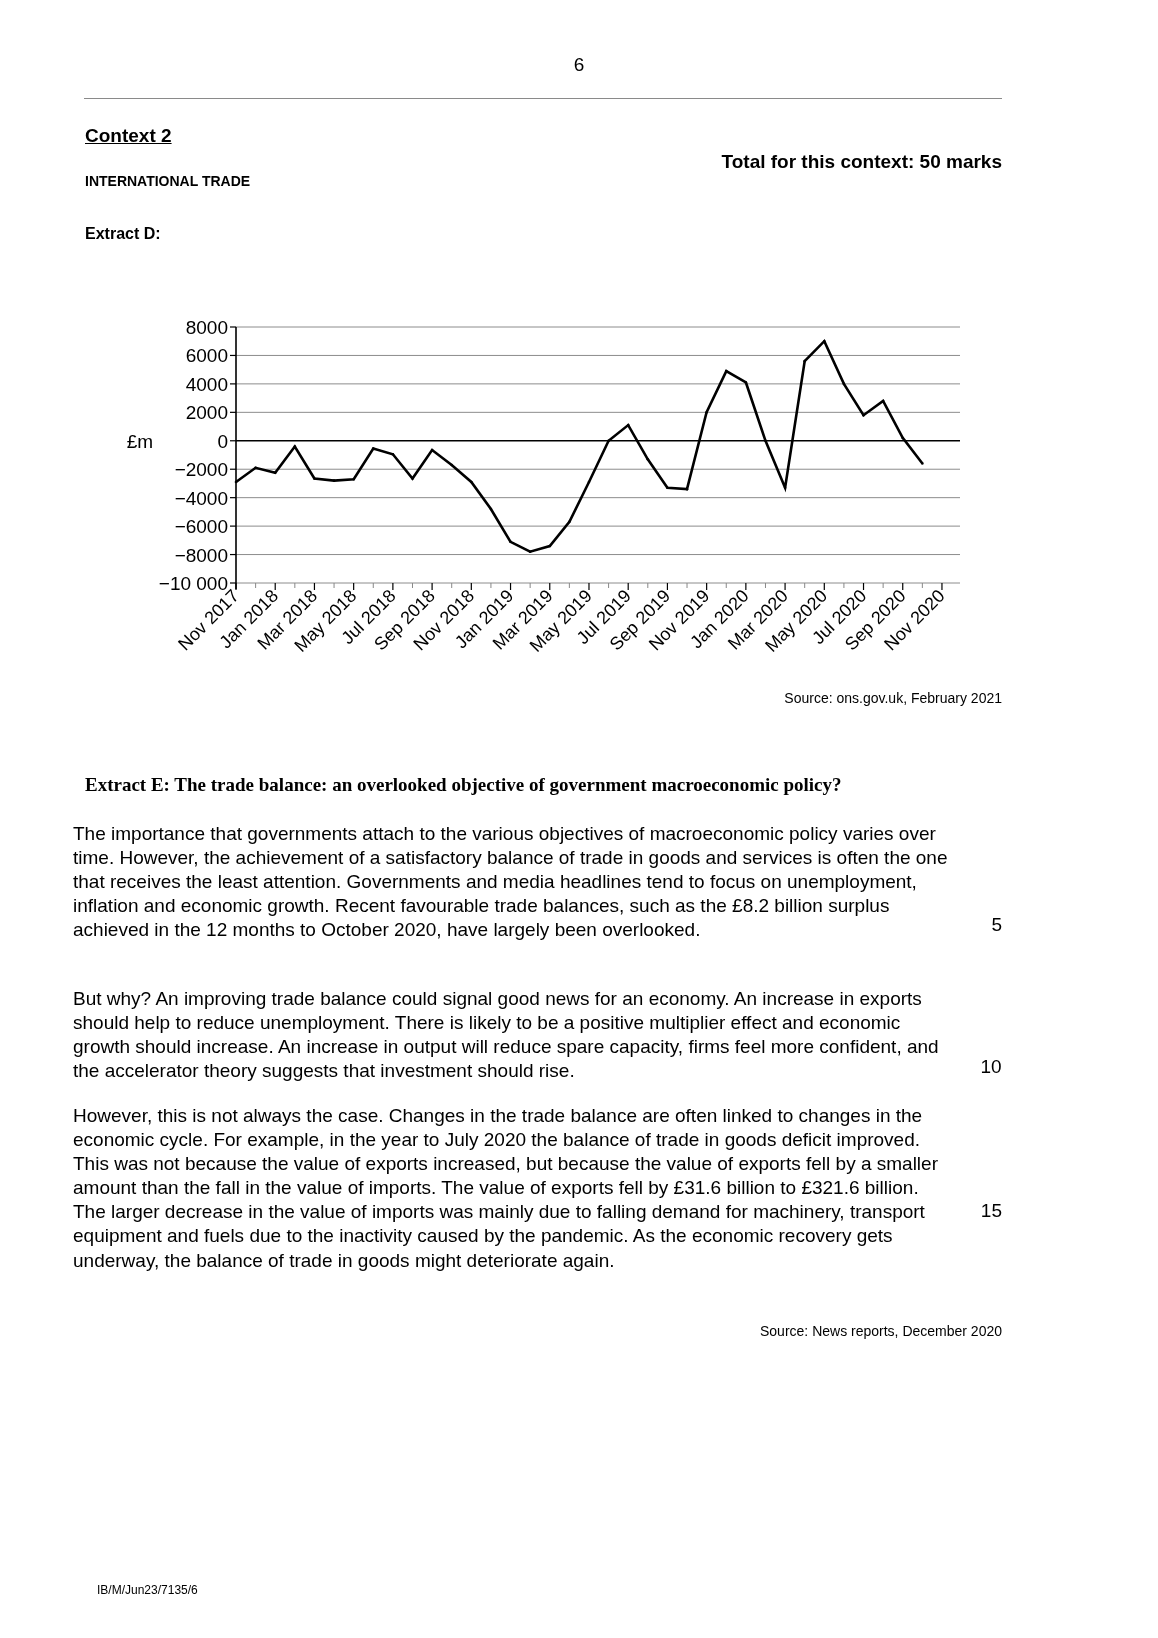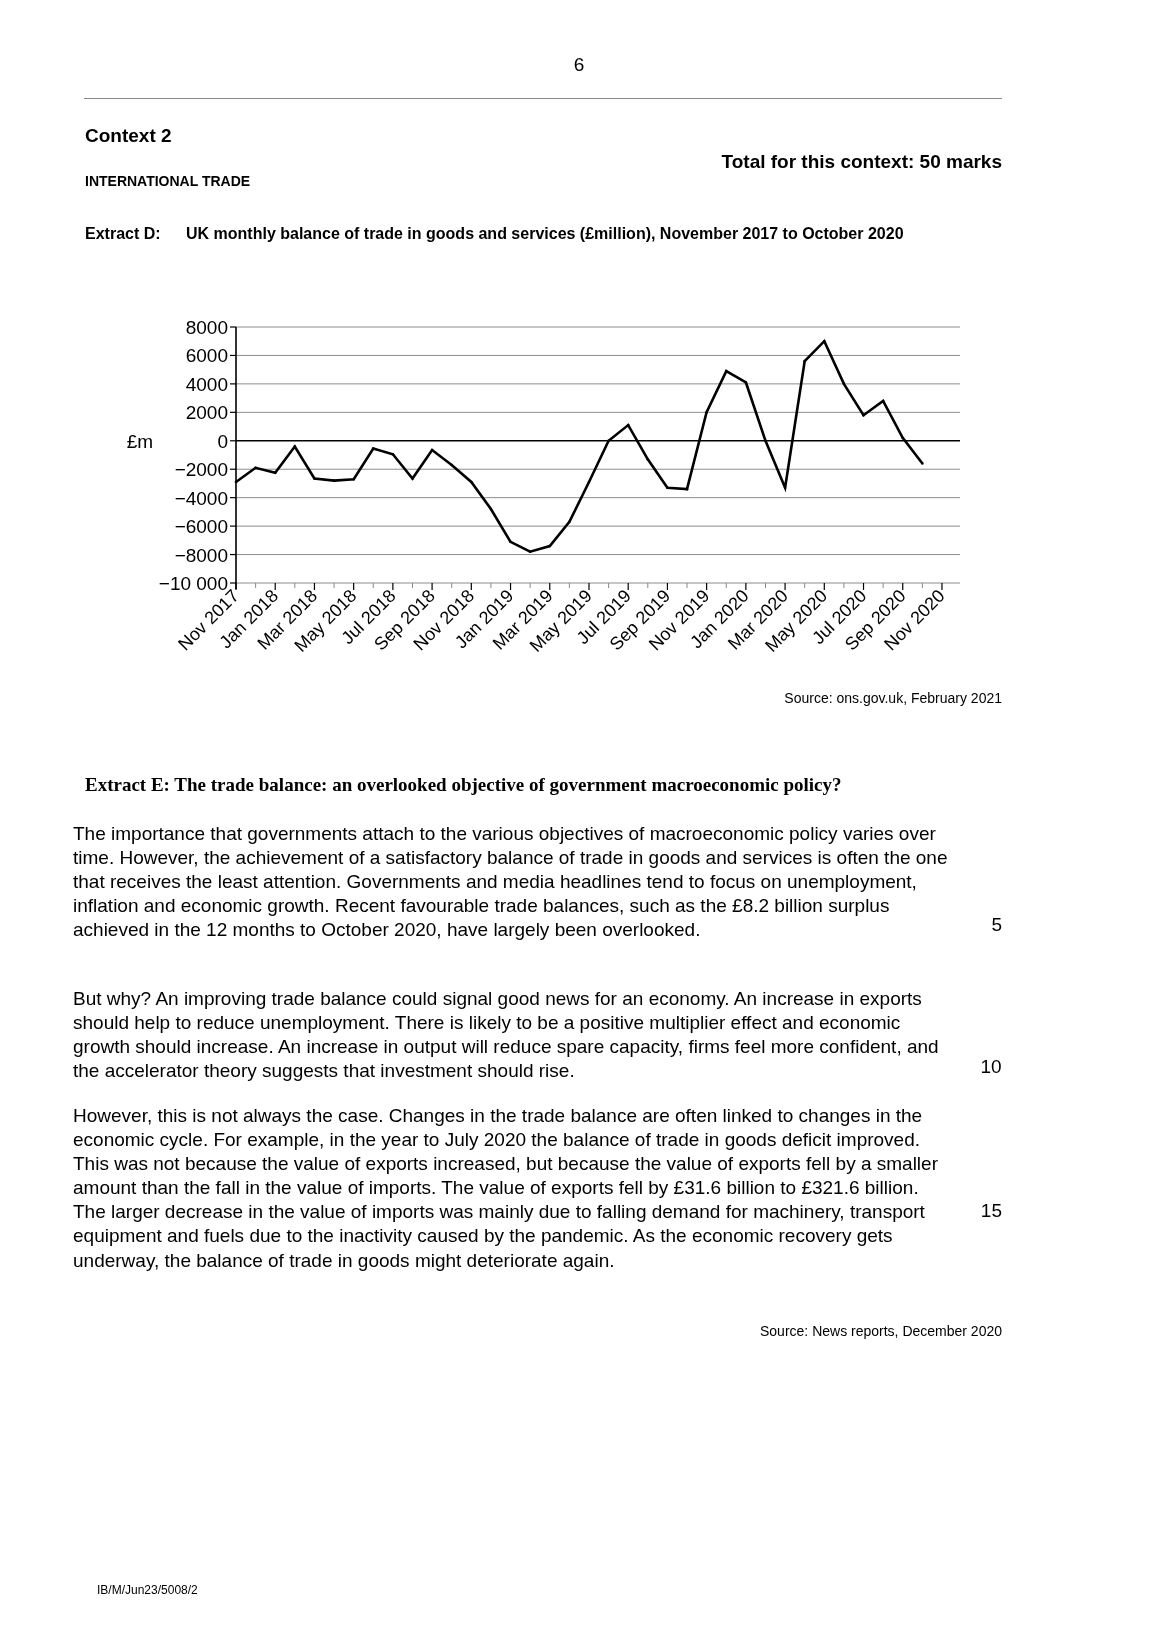--- a/index.html
+++ b/index.html
@@ -1,21 +1,21 @@
 <!DOCTYPE html>
 <html><head>
 <meta charset="utf-8">
 <style>
   html, body { margin: 0; padding: 0; background: #ffffff; }
   body { width: 1158px; height: 1638px; position: relative; font-family: "Liberation Sans", sans-serif; color: #000; }
   .abs { position: absolute; }
   #page-number { left: 0; width: 1158px; top: 54px; text-align: center; font-size: 19px; }
   #top-rule { left: 84px; width: 918px; top: 98px; height: 0; border-top: 1px solid #8a8a8a; }
   .bold { font-weight: bold; }
-  #context-label { left: 85px; top: 125px; font-size: 19px; }
+  #context-label { left: 85px; top: 125px; font-size: 19px; text-decoration: underline; }
   #context-total { right: 156px; top: 125px; font-size: 19px; margin-top: 26px; }
   #section-title { left: 85px; top: 173px; font-size: 14px; }
   #extract-d-title { left: 85px; top: 221px; width: 900px; font-size: 16px; line-height: 25px; }
   #extract-d-title .label { float: left; }
   #extract-d-title .rest { display: block; margin-left: 101px; }
   #chart { left: 0; top: 300px; width: 1158px; height: 400px; }
   #chart-source { right: 156px; top: 690px; font-size: 14px; }
   #extract-e-title { left: 85px; top: 774px; font-size: 19px; font-family: Liberation Serif, serif; }
   .para { left: 73px; width: 880px; font-size: 19px; line-height: 24.1px; }
   #para1 { top: 822px; }
@@ -34,21 +34,20 @@
 
 <div class="abs" id="page-number">6</div>
 <div class="abs" id="top-rule"></div>
 
 <div class="abs bold" id="context-label">Context 2</div>
 <div class="abs bold" id="context-total">Total for this context: 50 marks</div>
 <div class="abs bold" id="section-title">INTERNATIONAL TRADE</div>
 
 <div class="abs bold" id="extract-d-title">
   <span class="label">Extract D:</span>
-  <span class="rest">UK monthly balance of trade in goods and services (£million), November 2017 to October 2020</span>
 </div>
 
 <svg class="abs" id="chart" viewBox="0 300 1158 400" xmlns="http://www.w3.org/2000/svg">
   <g id="grid-layer">
       <line x1="236" x2="960" y1="327" y2="327" stroke="#8c8c8c" stroke-width="1"></line>
       <line x1="236" x2="960" y1="355.44444444444446" y2="355.44444444444446" stroke="#8c8c8c" stroke-width="1"></line>
       <line x1="236" x2="960" y1="383.8888888888889" y2="383.8888888888889" stroke="#8c8c8c" stroke-width="1"></line>
       <line x1="236" x2="960" y1="412.3333333333333" y2="412.3333333333333" stroke="#8c8c8c" stroke-width="1"></line>
       <line x1="236" x2="960" y1="440.77777777777777" y2="440.77777777777777" stroke="#000" stroke-width="1.6"></line>
       <line x1="236" x2="960" y1="469.22222222222223" y2="469.22222222222223" stroke="#8c8c8c" stroke-width="1"></line>
@@ -189,13 +188,13 @@
 <div class="abs para" id="para1">The importance that governments attach to the various objectives of macroeconomic policy varies over time.  However, the achievement of a satisfactory balance of trade in goods and services is often the one that receives the least attention.  Governments and media headlines tend to focus on unemployment, inflation and economic growth.  Recent favourable trade balances, such as the £8.2 billion surplus achieved in the 12 months to October 2020, have largely been overlooked.</div>
 <div class="abs para" id="para2">But why?  An improving trade balance could signal good news for an economy.  An increase in exports should help to reduce unemployment.  There is likely to be a positive multiplier effect and economic growth should increase.  An increase in output will reduce spare capacity, firms feel more confident, and the accelerator theory suggests that investment should rise.</div>
 <div class="abs para" id="para3">However, this is not always the case.  Changes in the trade balance are often linked to changes in the economic cycle.  For example, in the year to July 2020 the balance of trade in goods deficit improved.  This was not because the value of exports increased, but because the value of exports fell by a smaller amount than the fall in the value of imports.  The value of exports fell by £31.6 billion to £321.6 billion.  The larger decrease in the value of imports was mainly due to falling demand for machinery, transport equipment and fuels due to the inactivity caused by the pandemic.  As the economic recovery gets underway, the balance of trade in goods might deteriorate again.</div>
 
 <div class="abs linenum" id="ln5">5</div>
 <div class="abs linenum" id="ln10">10</div>
 <div class="abs linenum" id="ln15">15</div>
 
 <div class="abs" id="extract-e-source">Source: News reports, December 2020</div>
 
-<div class="abs" id="footer-code">IB/M/Jun23/5008/2</div>
+<div class="abs" id="footer-code">IB/M/Jun23/7135/6</div>
 
 </body></html>

